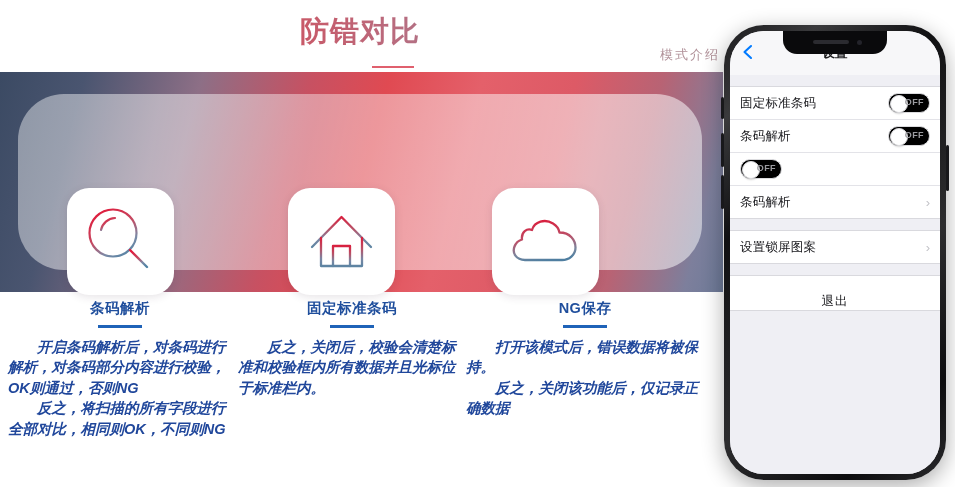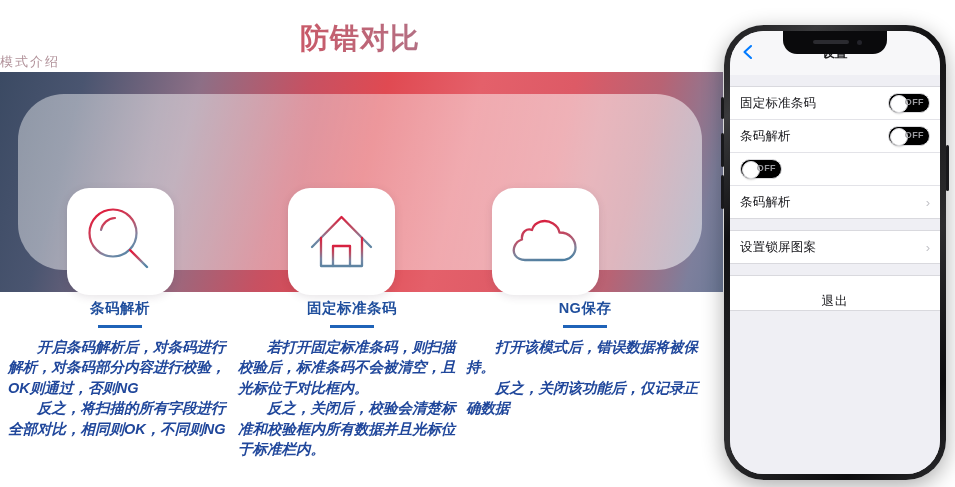--- a/index.html
+++ b/index.html
@@ -4,30 +4,30 @@
 <style>
   html,body{margin:0;padding:0;}
   body{
     width:955px;height:487px;overflow:hidden;background:#ffffff;
     font-family:"Liberation Sans","DejaVu Sans",sans-serif;
     -webkit-font-smoothing:antialiased;
   }
   .page{position:relative;width:955px;height:487px;overflow:hidden;background:#fff;}
 
   
-  .header{position:absolute;left:0;top:16px;width:720px;height:72px;}
+  .header{position:absolute;left:0;top:9px;width:720px;height:72px;}
   .title{
     position:absolute;left:0;top:6px;width:720px;text-align:center;
     font-size:29px;font-weight:bold;letter-spacing:1px;line-height:32px;
     background:linear-gradient(90deg,#d3143c 0%,#d64a55 30%,#b96b7e 55%,#8a93a8 80%,#7d8ba4 100%);
     -webkit-background-clip:text;background-clip:text;color:transparent;
     -webkit-text-fill-color:transparent;
   }
   .subtitle{
-    position:absolute;left:0;top:38px;width:720px;text-align:left;
+    position:absolute;left:0;top:38px;width:720px;text-align:right;
     font-size:13px;color:#b09098;letter-spacing:2px;line-height:16px;
   }
   .sub-rule{
     position:absolute;left:372px;top:57px;width:42px;height:2px;background:#e0606e;
   }
 
   
   .banner{
     position:absolute;left:0;top:72px;width:723px;height:220px;
     background:
@@ -226,21 +226,20 @@
       <div class="col-body">
         <p>开启条码解析后，对条码进行解析，对条码部分内容进行校验，OK则通过，否则NG</p>
         <p>反之，将扫描的所有字段进行全部对比，相同则OK，不同则NG</p>
       </div>
     </div>
 
     <div class="col b">
       <div class="col-head">固定标准条码</div>
       <div class="col-rule"></div>
       <div class="col-body">
-        <p>若打开固定标准条码，则扫描校验后，标准条码不会被清空，且光标位于对比框内。</p>
         <p>反之，关闭后，校验会清楚标准和校验框内所有数据并且光标位于标准栏内。</p>
       </div>
     </div>
 
     <div class="col c">
       <div class="col-head">NG保存</div>
       <div class="col-rule"></div>
       <div class="col-body">
         <p>打开该模式后，错误数据将被保持。</p>
         <p>反之，关闭该功能后，仅记录正确数据</p>

